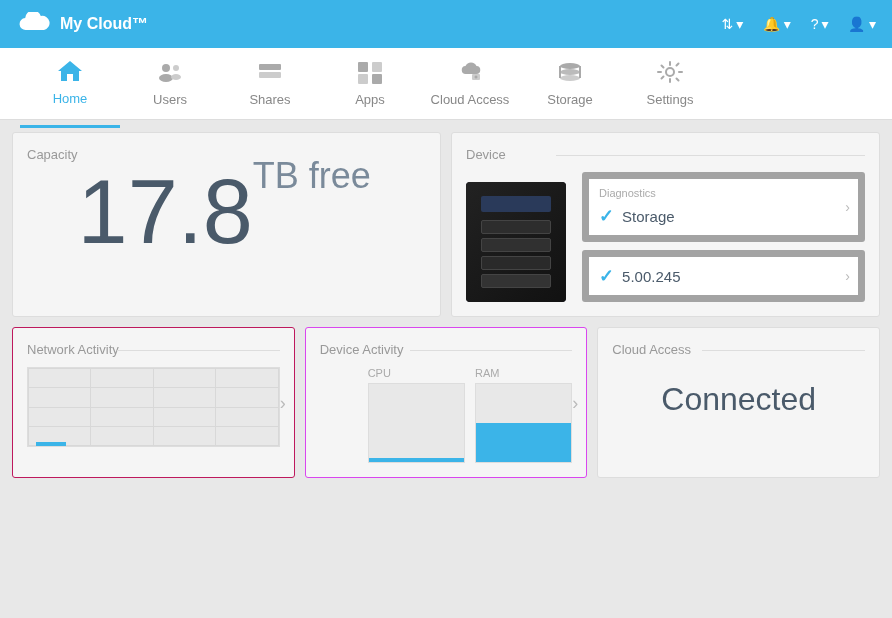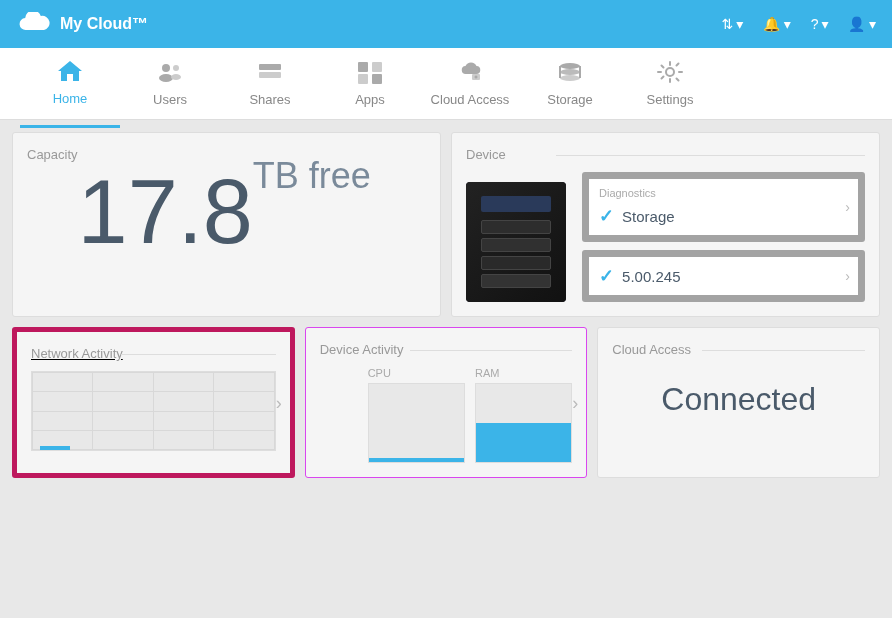--- a/index.html
+++ b/index.html
@@ -225,25 +225,24 @@
       grid-column: 1 / -1;
       grid-row: 2;
       display: grid;
       grid-template-columns: 1fr 1fr 1fr;
       gap: 10px;
     }
 
     
     #network-card {
       background: #f5f5f5;
-      border: 5px solid #be185d;
+      border: 1px solid #be185d;
       border-radius: 3px;
       padding: 14px;
       position: relative;
-      text-decoration: underline;
     }
     .activity-chart {
       background: #e8e8e8;
       border: 1px solid #ddd;
       width: 100%;
       height: 80px;
       margin-top: 8px;
       position: relative;
       overflow: hidden;
     }

